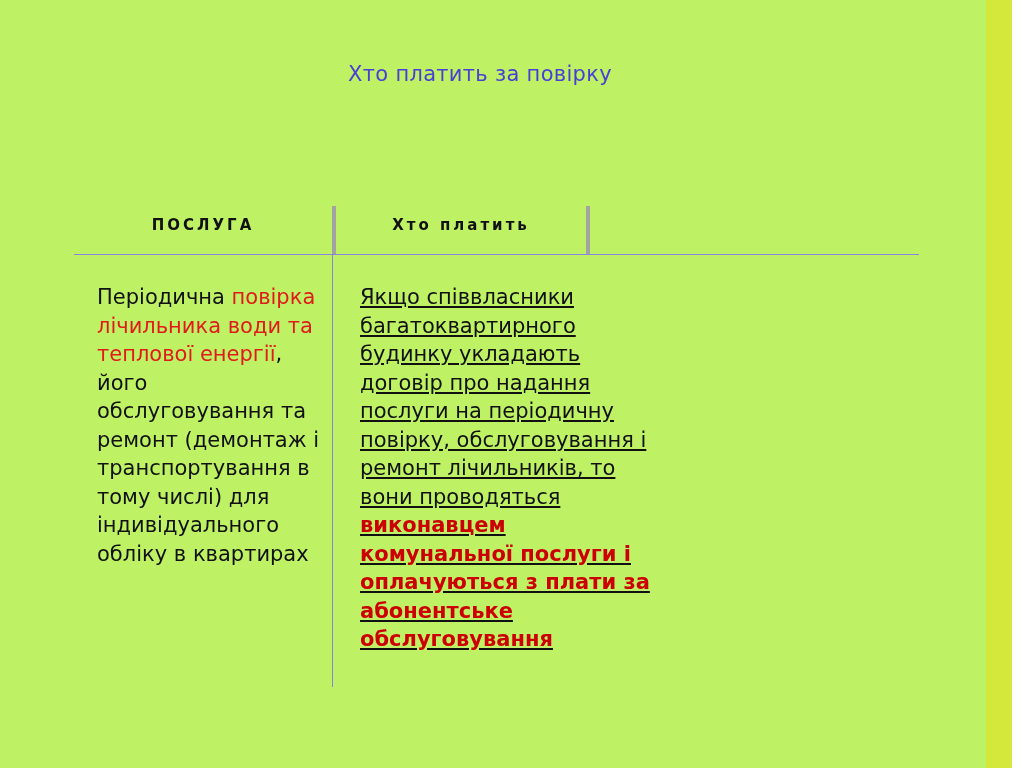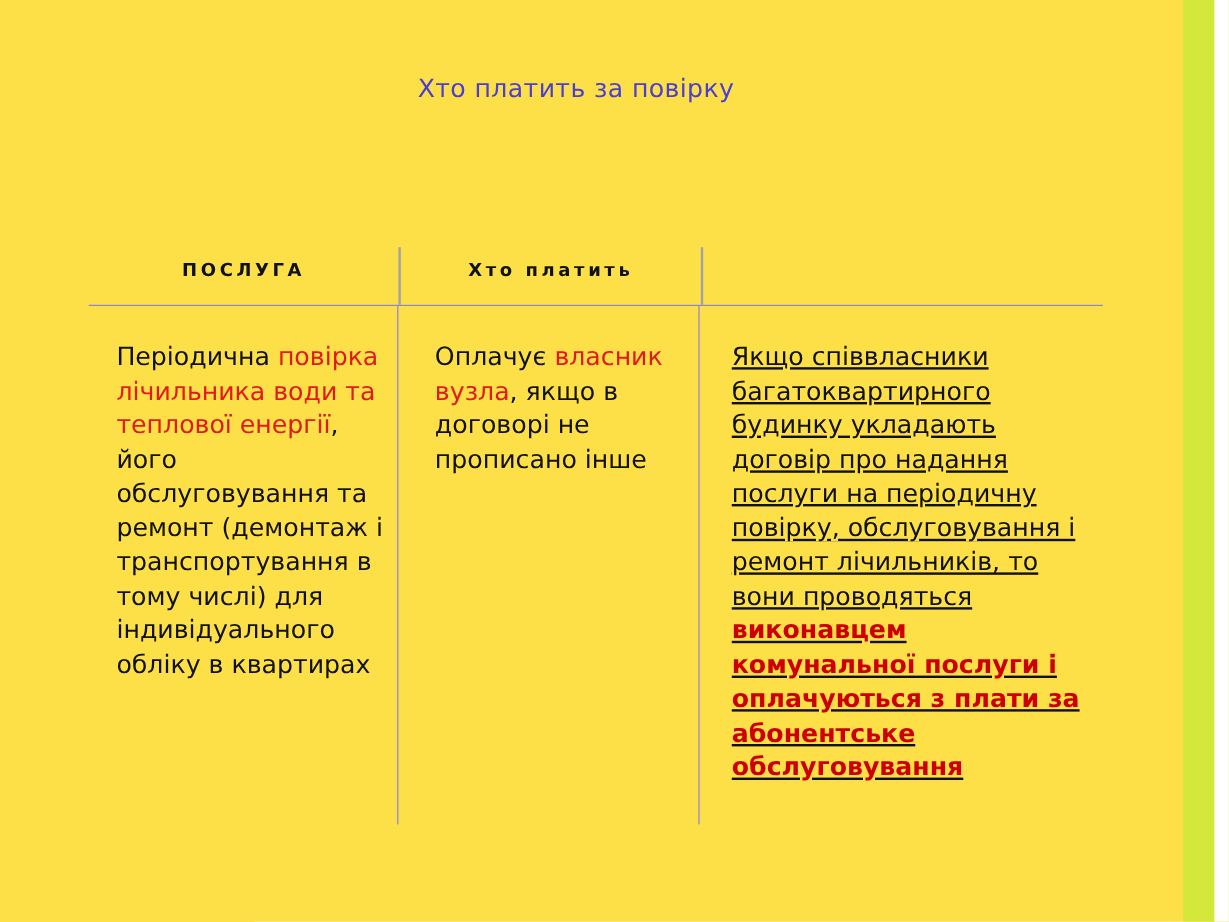--- a/index.html
+++ b/index.html
@@ -10,21 +10,21 @@
     width: 1024px;
     height: 768px;
     background: #ffffff;
     font-family: "DejaVu Sans", "Liberation Sans", sans-serif;
     overflow: hidden;
     position: relative;
   }
   .slide {
     position: absolute;
     inset: 0;
-    background: #fde047;
+    background: #bef264;
   }
   .accent-bar {
     position: absolute;
     top: 0;
     right: 0;
     width: 38px;
     height: 768px;
     background: #d4e83c;
   }
   .accent-bar-inner {
@@ -73,21 +73,21 @@
     box-sizing: border-box;
     padding-top: 10px;
     text-align: center;
     font-size: 15px;
     font-weight: bold;
     letter-spacing: 3px;
     color: #111111;
   }
   .thead .col-1,
   .thead .col-2 {
-    border-right: 2px solid #a3a3a3;
+    border-right: 4px solid #a3a3a3;
   }
   .tbody .col-1,
   .tbody .col-2 {
     border-right: 1px solid #8a84e0;
   }
   .td {
     box-sizing: border-box;
     padding: 28px 24px 0 24px;
     font-size: 21px;
     line-height: 28.5px;
@@ -127,23 +127,20 @@
         <div class="th">Хто платить</div>
       </div>
     </div>
 
     <div class="tbody">
 
       <div class="col-1">
         <div class="td"><span>Періодична </span><span class="hl">повірка лічильника води та теплової енергії</span><span>, його обслуговування та ремонт (демонтаж і транспортування в тому числі) для індивідуального обліку в квартирах</span></div>
       </div>
 
-      <div class="col-2">
-        <div class="td"><span>Оплачує </span><span class="hl">власник вузла</span><span>, якщо в договорі не прописано інше</span></div>
-      </div>
 
       <div class="col-3">
         <div class="td"><span>Якщо співвласники багатоквартирного будинку укладають договір про надання послуги на періодичну повірку, обслуговування і ремонт лічильників, то вони проводяться </span><span class="bold-red">виконавцем комунальної послуги і оплачуються з плати за абонентське обслуговування</span></div>
       </div>
 
     </div>
   </div>
 
 </div>
 

